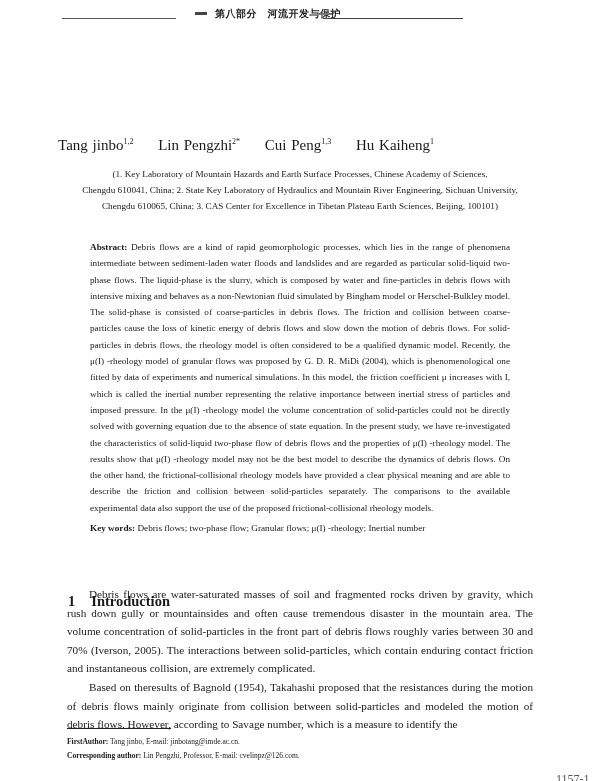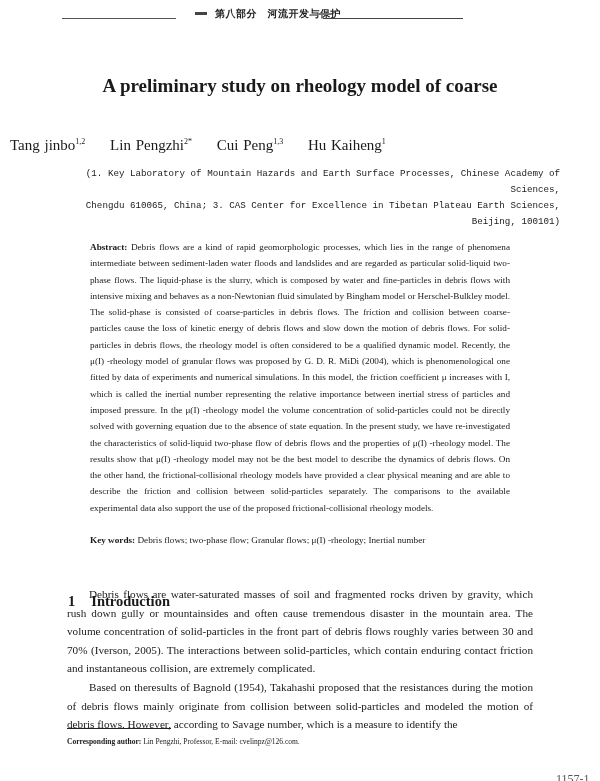--- a/index.html
+++ b/index.html
@@ -20,35 +20,35 @@
   .header .mark-right { position: absolute; left: 319px; top: 9px; width: 12px; height: 2px; background:#777; }
   .header .text {
     position: absolute; left: 215px; top: 3px; font-family: "DejaVu Sans", sans-serif;
     font-size: 10px; font-weight: bold; color: #222; letter-spacing: 0.5px; white-space: pre;
   }
   .title {
     position: absolute; top: 72px; left: 0; width: 600px; text-align: center;
     font-family: "Liberation Serif", serif; font-weight: bold; font-size: 19px; line-height: 28px;
   }
   .authors {
-    position: absolute; top: 137px; left: 0; width: 492px; 
+    position: absolute; top: 137px; left: 0; width: 492px; text-align: center;
     font-size: 15px; word-spacing: 1px;
   }
   .authors span.author { margin: 0 10px; }
   .authors sup { font-size: 8px; }
   .affil {
-    position: absolute; top: 166px; left: 40px; width: 520px; text-align: right;
-    font-size: 9.2px; line-height: 16px; font-family: Liberation Mono, monospace;
+    position: absolute; top: 166px; left: 40px; width: 520px; text-align: center;
+    font-size: 9.2px; line-height: 16px;
   }
   .abstract {
     position: absolute; top: 239px; left: 90px; width: 420px;
     font-size: 9.2px; line-height: 16.3px; text-align: justify;
   }
   .abstract b { font-weight: bold; }
-  .keywords { margin-top: 16px; }
+  .keywords { margin-top: 4px; }
   .section-heading {
     position: absolute; top: 593px; left: 68px; font-weight: bold; font-size: 14.5px;
   }
   .section-heading .num { margin-right: 16px; }
   .body-text {
     position: absolute; top: 585px; left: 67px; width: 466px;
     font-size: 11.2px; line-height: 18.6px; text-align: justify;
   }
   .body-text p { margin: 0; text-indent: 22px; }
   .footnote-rule {
@@ -67,47 +67,48 @@
 
 <div class="header">
   <div class="rule-left"></div>
   <div class="mark-left"></div>
   <span class="text">第八部分　河流开发与保护</span>
   <div class="mark-right"></div>
   <div class="rule-right"></div>
 </div>
 
 <div class="title">
-  <div>A preliminary study on rheology model of coarse</div>
 </div>
 
 <div class="authors">
   <span class="author"><span>Tang jinbo</span><sup>1,2</sup></span>
   <span class="author"><span>Lin Pengzhi</span><sup>2*</sup></span>
   <span class="author"><span>Cui Peng</span><sup>1,3</sup></span>
   <span class="author"><span>Hu Kaiheng</span><sup>1</sup></span>
 </div>
 
 <div class="affil">
   <div>(1. Key Laboratory of Mountain Hazards and Earth Surface Processes, Chinese Academy of Sciences,</div>
+  <div>Chengdu 610041, China; 2. State Key Laboratory of Hydraulics and Mountain River Engineering, Sichuan University,</div>
   <div>Chengdu 610065, China; 3. CAS Center for Excellence in Tibetan Plateau Earth Sciences, Beijing, 100101)</div>
 </div>
 
 <div class="abstract">
   <div><b>Abstract:</b> <span>Debris flows are a kind of rapid geomorphologic processes, which lies in the range of phenomena intermediate between sediment-laden water floods and landslides and are regarded as particular solid-liquid two-phase flows. The liquid-phase is the slurry, which is composed by water and fine-particles in debris flows with intensive mixing and behaves as a non-Newtonian fluid simulated by Bingham model or Herschel-Bulkley model. The solid-phase is consisted of coarse-particles in debris flows. The friction and collision between coarse-particles cause the loss of kinetic energy of debris flows and slow down the motion of debris flows. For solid-particles in debris flows, the rheology model is often considered to be a qualified dynamic model. Recently, the μ(I) -rheology model of granular flows was proposed by G. D. R. MiDi (2004), which is phenomenological one fitted by data of experiments and numerical simulations. In this model, the friction coefficient μ increases with I, which is called the inertial number representing the relative importance between inertial stress of particles and imposed pressure. In the μ(I) -rheology model the volume concentration of solid-particles could not be directly solved with governing equation due to the absence of state equation. In the present study, we have re-investigated the characteristics of solid-liquid two-phase flow of debris flows and the properties of μ(I) -rheology model. The results show that μ(I) -rheology model may not be the best model to describe the dynamics of debris flows. On the other hand, the frictional-collisional rheology models have provided a clear physical meaning and are able to describe the friction and collision between solid-particles separately. The comparisons to the available experimental data also support the use of the proposed frictional-collisional rheology models.</span></div>
   <div class="keywords"><b>Key words:</b> <span>Debris flows; two-phase flow; Granular flows; μ(I) -rheology; Inertial number</span></div>
 </div>
 
 <div class="section-heading">
   <span class="num">1</span><span>Introduction</span>
 </div>
 
 <div class="body-text">
   <p>Debris flows are water-saturated masses of soil and fragmented rocks driven by gravity, which rush down gully or mountainsides and often cause tremendous disaster in the mountain area. The volume concentration of solid-particles in the front part of debris flows roughly varies between 30 and 70% (Iverson, 2005). The interactions between solid-particles, which contain enduring contact friction and instantaneous collision, are extremely complicated.</p>
   <p>Based on theresults of Bagnold (1954), Takahashi proposed that the resistances during the motion of debris flows mainly originate from collision between solid-particles and modeled the motion of debris flows. However, according to Savage number, which is a measure to identify the</p>
 </div>
 
 <div class="footnote-rule"></div>
 <div class="footnotes">
+  <div><b>FirstAuthor:</b> <span>Tang jinbo, E-mail: jinbotang@imde.ac.cn.</span></div>
   <div><b>Corresponding author:</b> <span>Lin Pengzhi, Professor, E-mail: cvelinpz@126.com.</span></div>
 </div>
 
 <div class="page-number">1157-1</div>
 
 </body></html>

